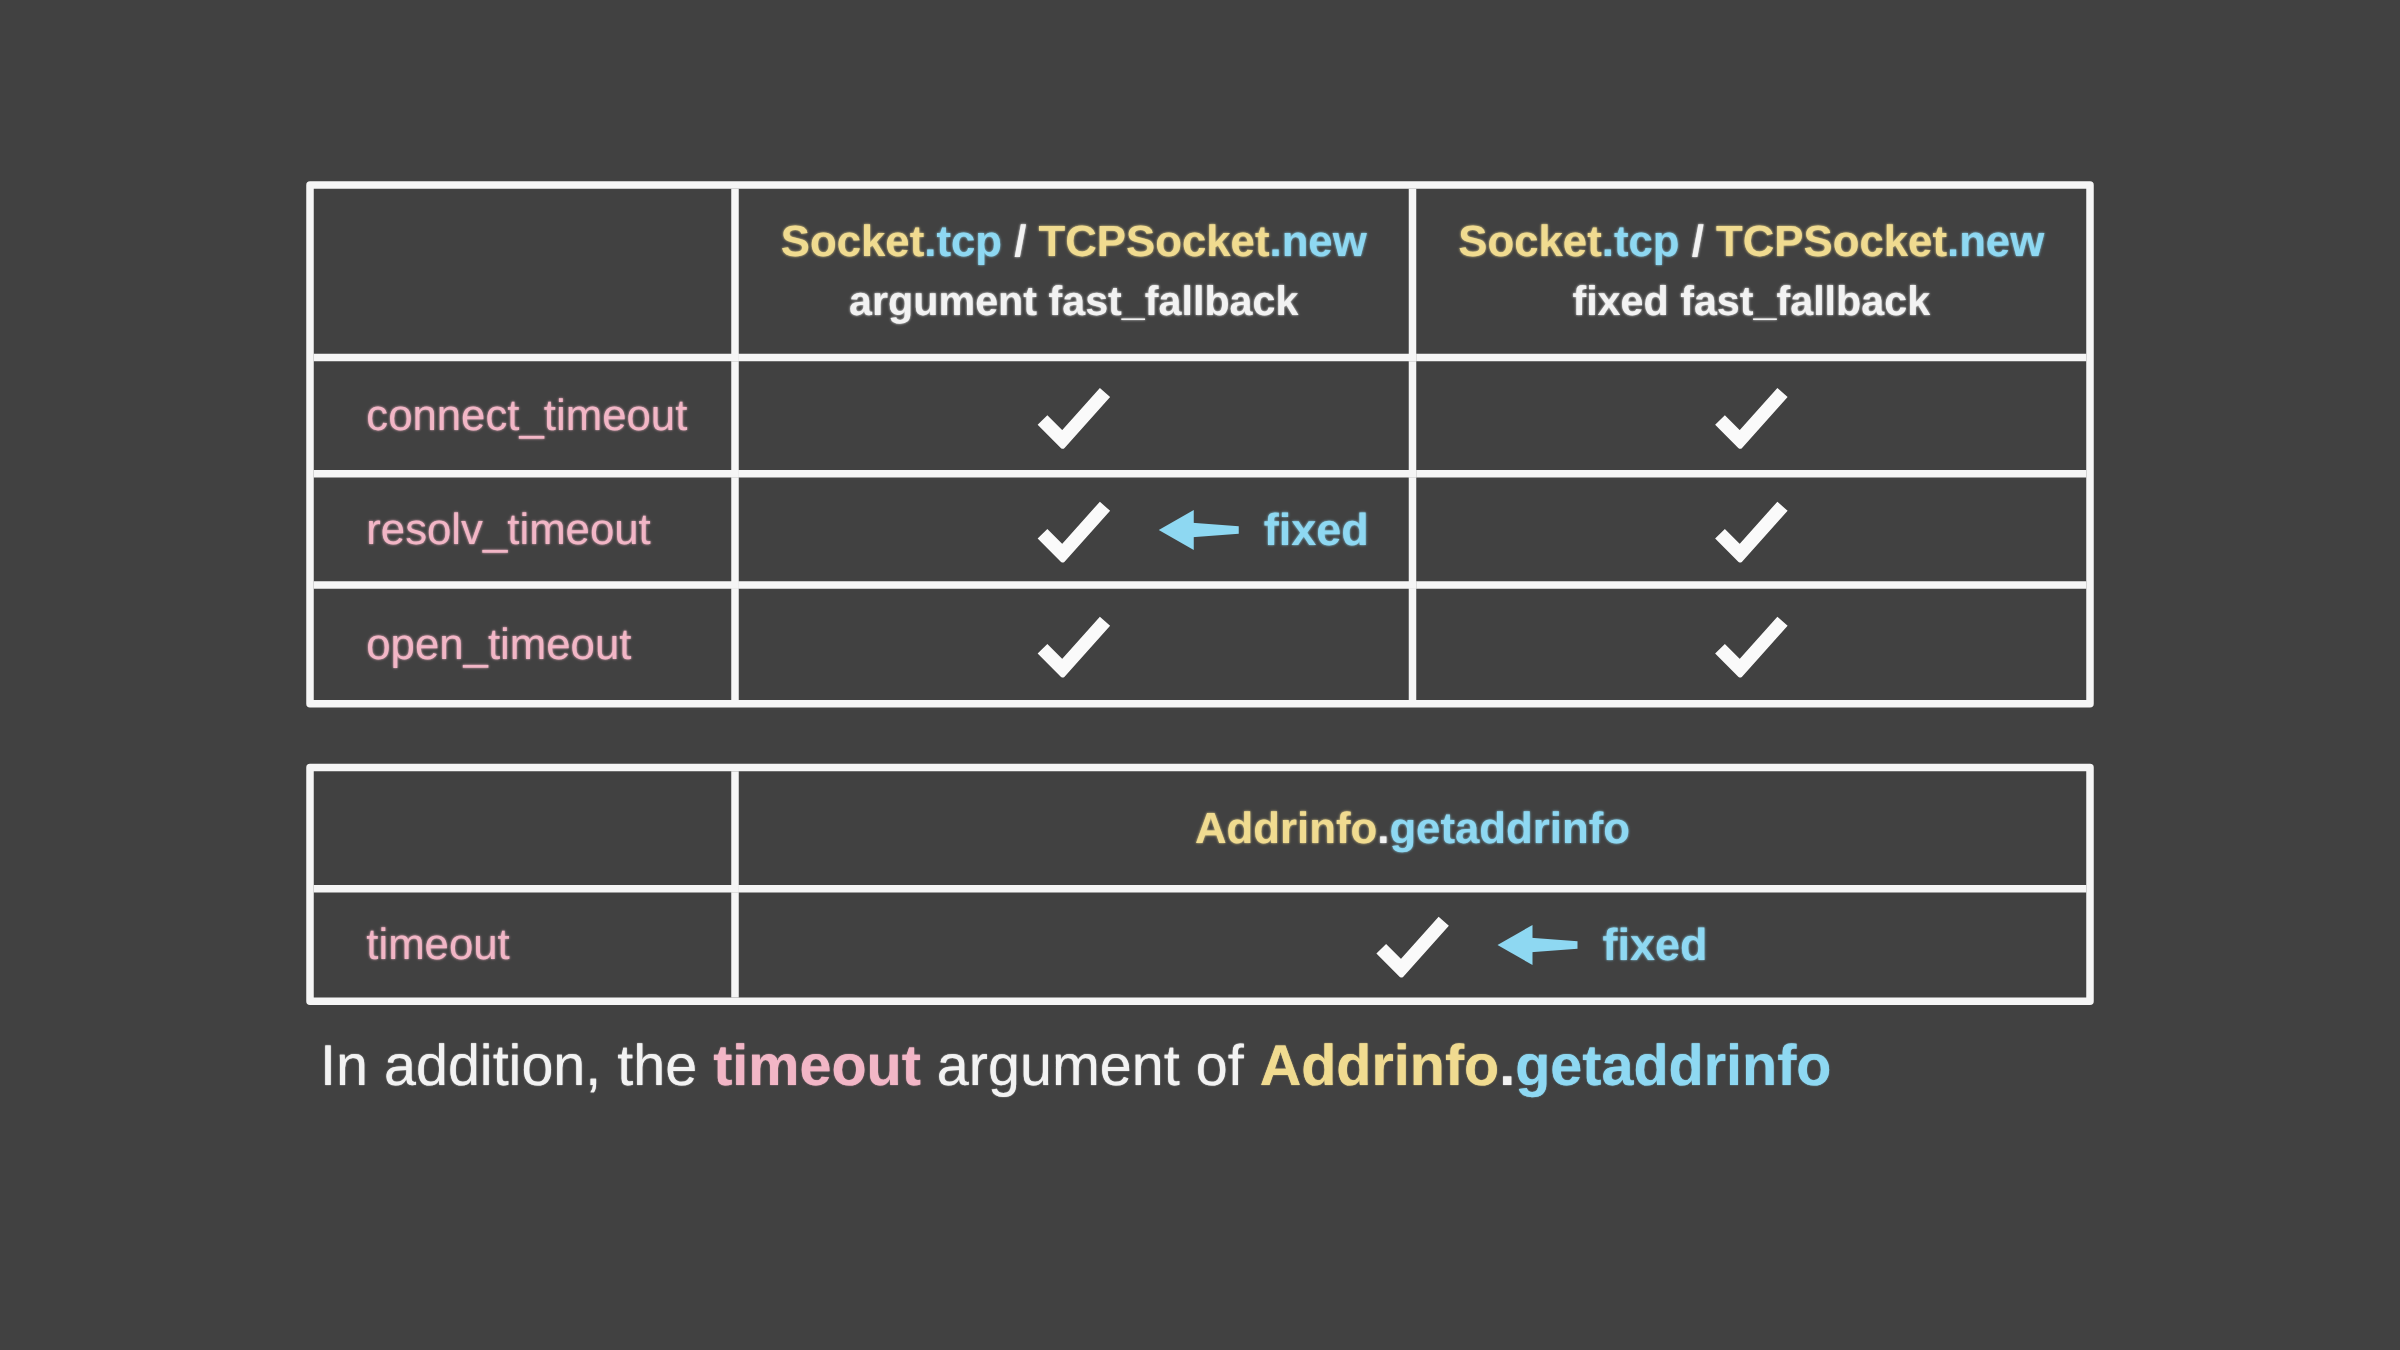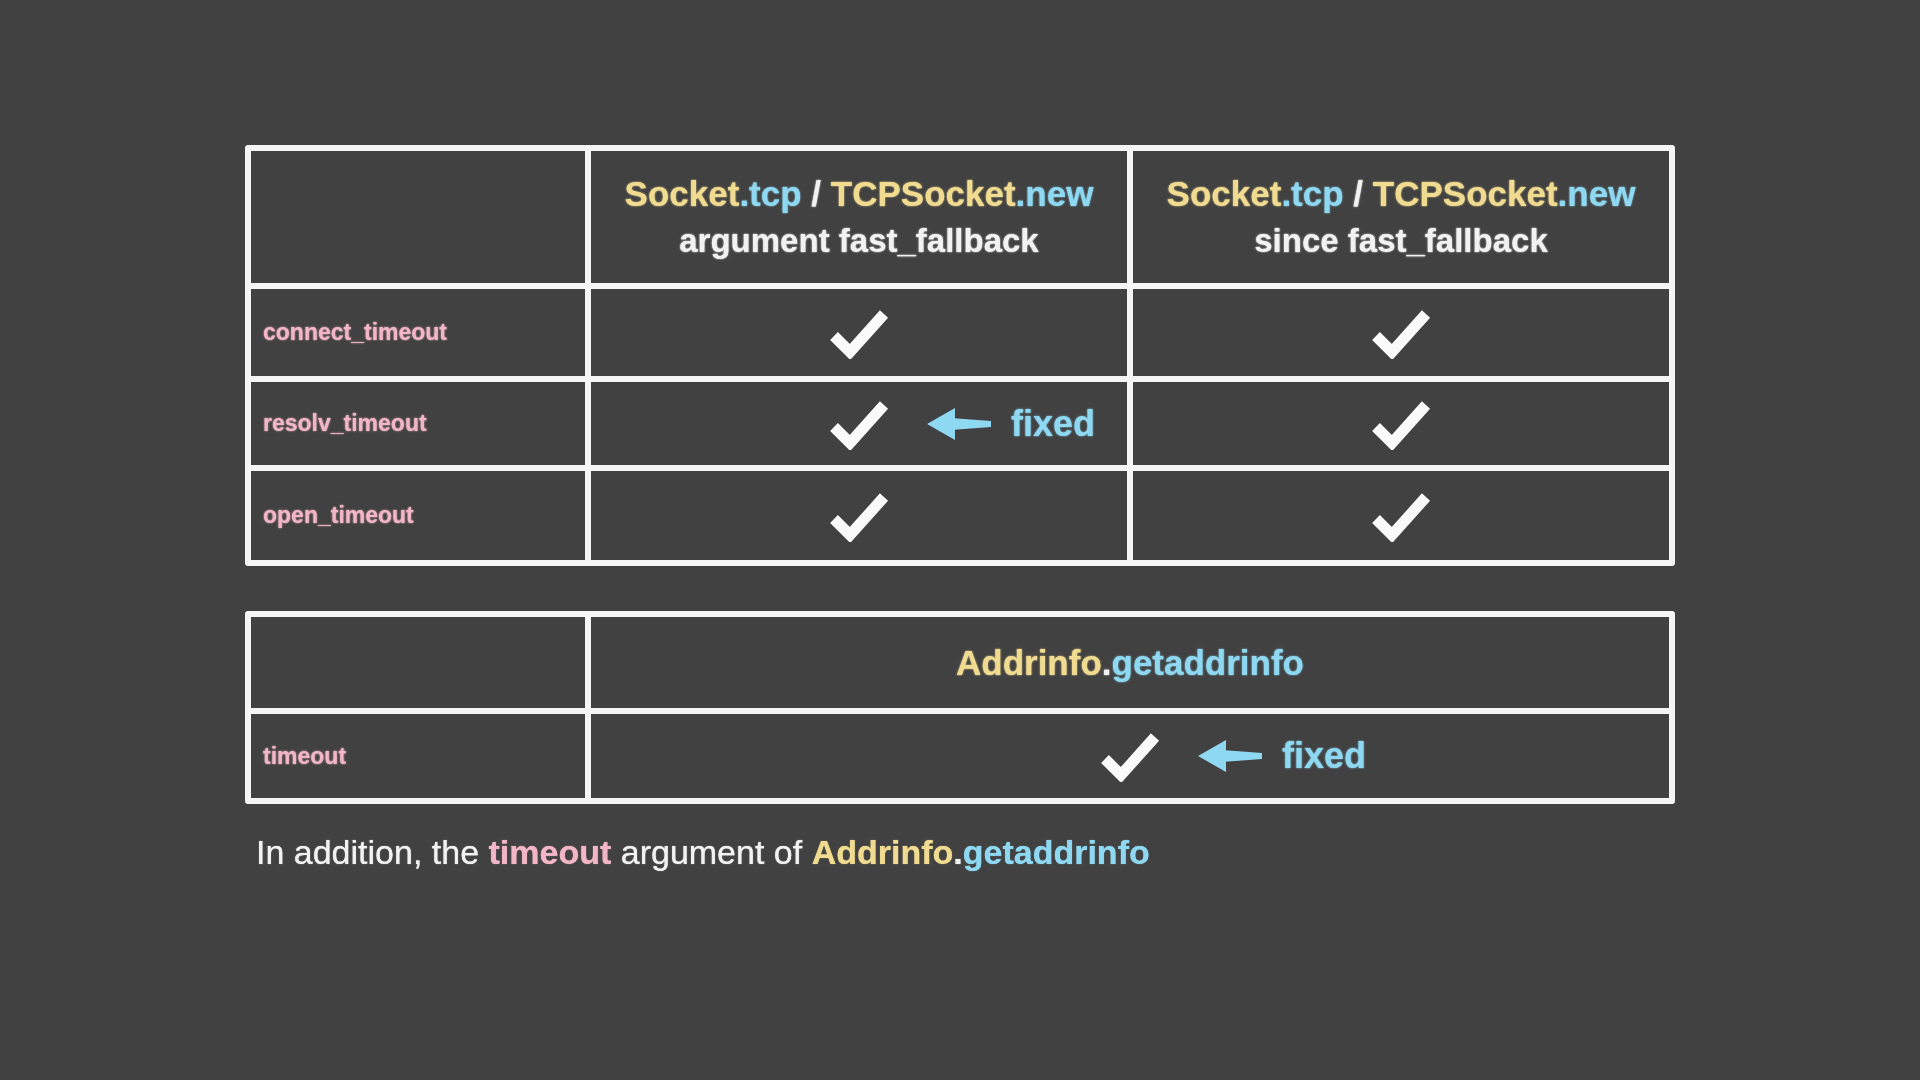--- a/index.html
+++ b/index.html
@@ -32,22 +32,22 @@
 
   .cell.head{
     display:flex;flex-direction:column;align-items:center;justify-content:center;
     gap:8px;font-weight:bold;
   }
   .code-line{font-size:35px;font-weight:bold;letter-spacing:0px;white-space:pre;text-shadow:0 0 2px;}
   .sub-line{font-size:33px;font-weight:bold;color:#F2F2F2;text-shadow:0 0 2px;}
 
   .cell.label{
     display:flex;align-items:center;
-    padding-left:12px;
-    color:#F2B6C6;font-size:23px;font-weight:bold;
+    padding-left:42px;
+    color:#F2B6C6;font-size:35px;font-weight:normal;
     text-shadow:0 0 2px;
   }
   .cell.checkcell{display:flex;align-items:center;justify-content:center;}
 
   .y{color:#F0DB90;}
   .b{color:#8ED8F2;}
   .w{color:#F2F2F2;}
   .pink{color:#F2B6C6;}
   .bold{font-weight:bold;}
 
@@ -60,42 +60,42 @@
     transform:translateY(-50%);
     display:flex;align-items:center;gap:18px;
     white-space:nowrap;
     justify-content:space-between;
   }
   .fixed-text{color:#8ED8F2;font-size:36px;font-weight:bold;text-shadow:0 0 2px;}
 
   
   .caption{
     position:absolute;left:256px;top:807px;width:1500px;
-    font-size:34px;line-height:91px;color:#F2F2F2;
+    font-size:46px;line-height:91px;color:#F2F2F2;
     text-shadow:0 0 1px;
   }
   .cap-line{white-space:pre;}
 </style>
 </head>
 <body>
 
 <div class="slide">
 
   <div class="tbl" id="t1">
 
     <div class="cell br bb"></div>
 
     <div class="cell head br bb">
       <div class="code-line"><span class="y">Socket</span><span class="b">.tcp</span><span class="w"> / </span><span class="y">TCPSocket</span><span class="b">.new</span></div>
       <div class="sub-line">argument fast_fallback</div>
     </div>
 
     <div class="cell head bb">
       <div class="code-line"><span class="y">Socket</span><span class="b">.tcp</span><span class="w"> / </span><span class="y">TCPSocket</span><span class="b">.new</span></div>
-      <div class="sub-line">since fast_fallback</div>
+      <div class="sub-line">fixed fast_fallback</div>
     </div>
 
     <div class="cell label br bb">connect_timeout</div>
     <div class="cell checkcell br bb">
       <svg class="check-svg" width="64" height="52" viewBox="0 0 64 52">
           <path d="M7 29 L23 45 L57 7" stroke="#FAFAFA" stroke-width="11" fill="none"></path>
         </svg>
     </div>
     <div class="cell checkcell bb">
       <svg class="check-svg" width="64" height="52" viewBox="0 0 64 52">

